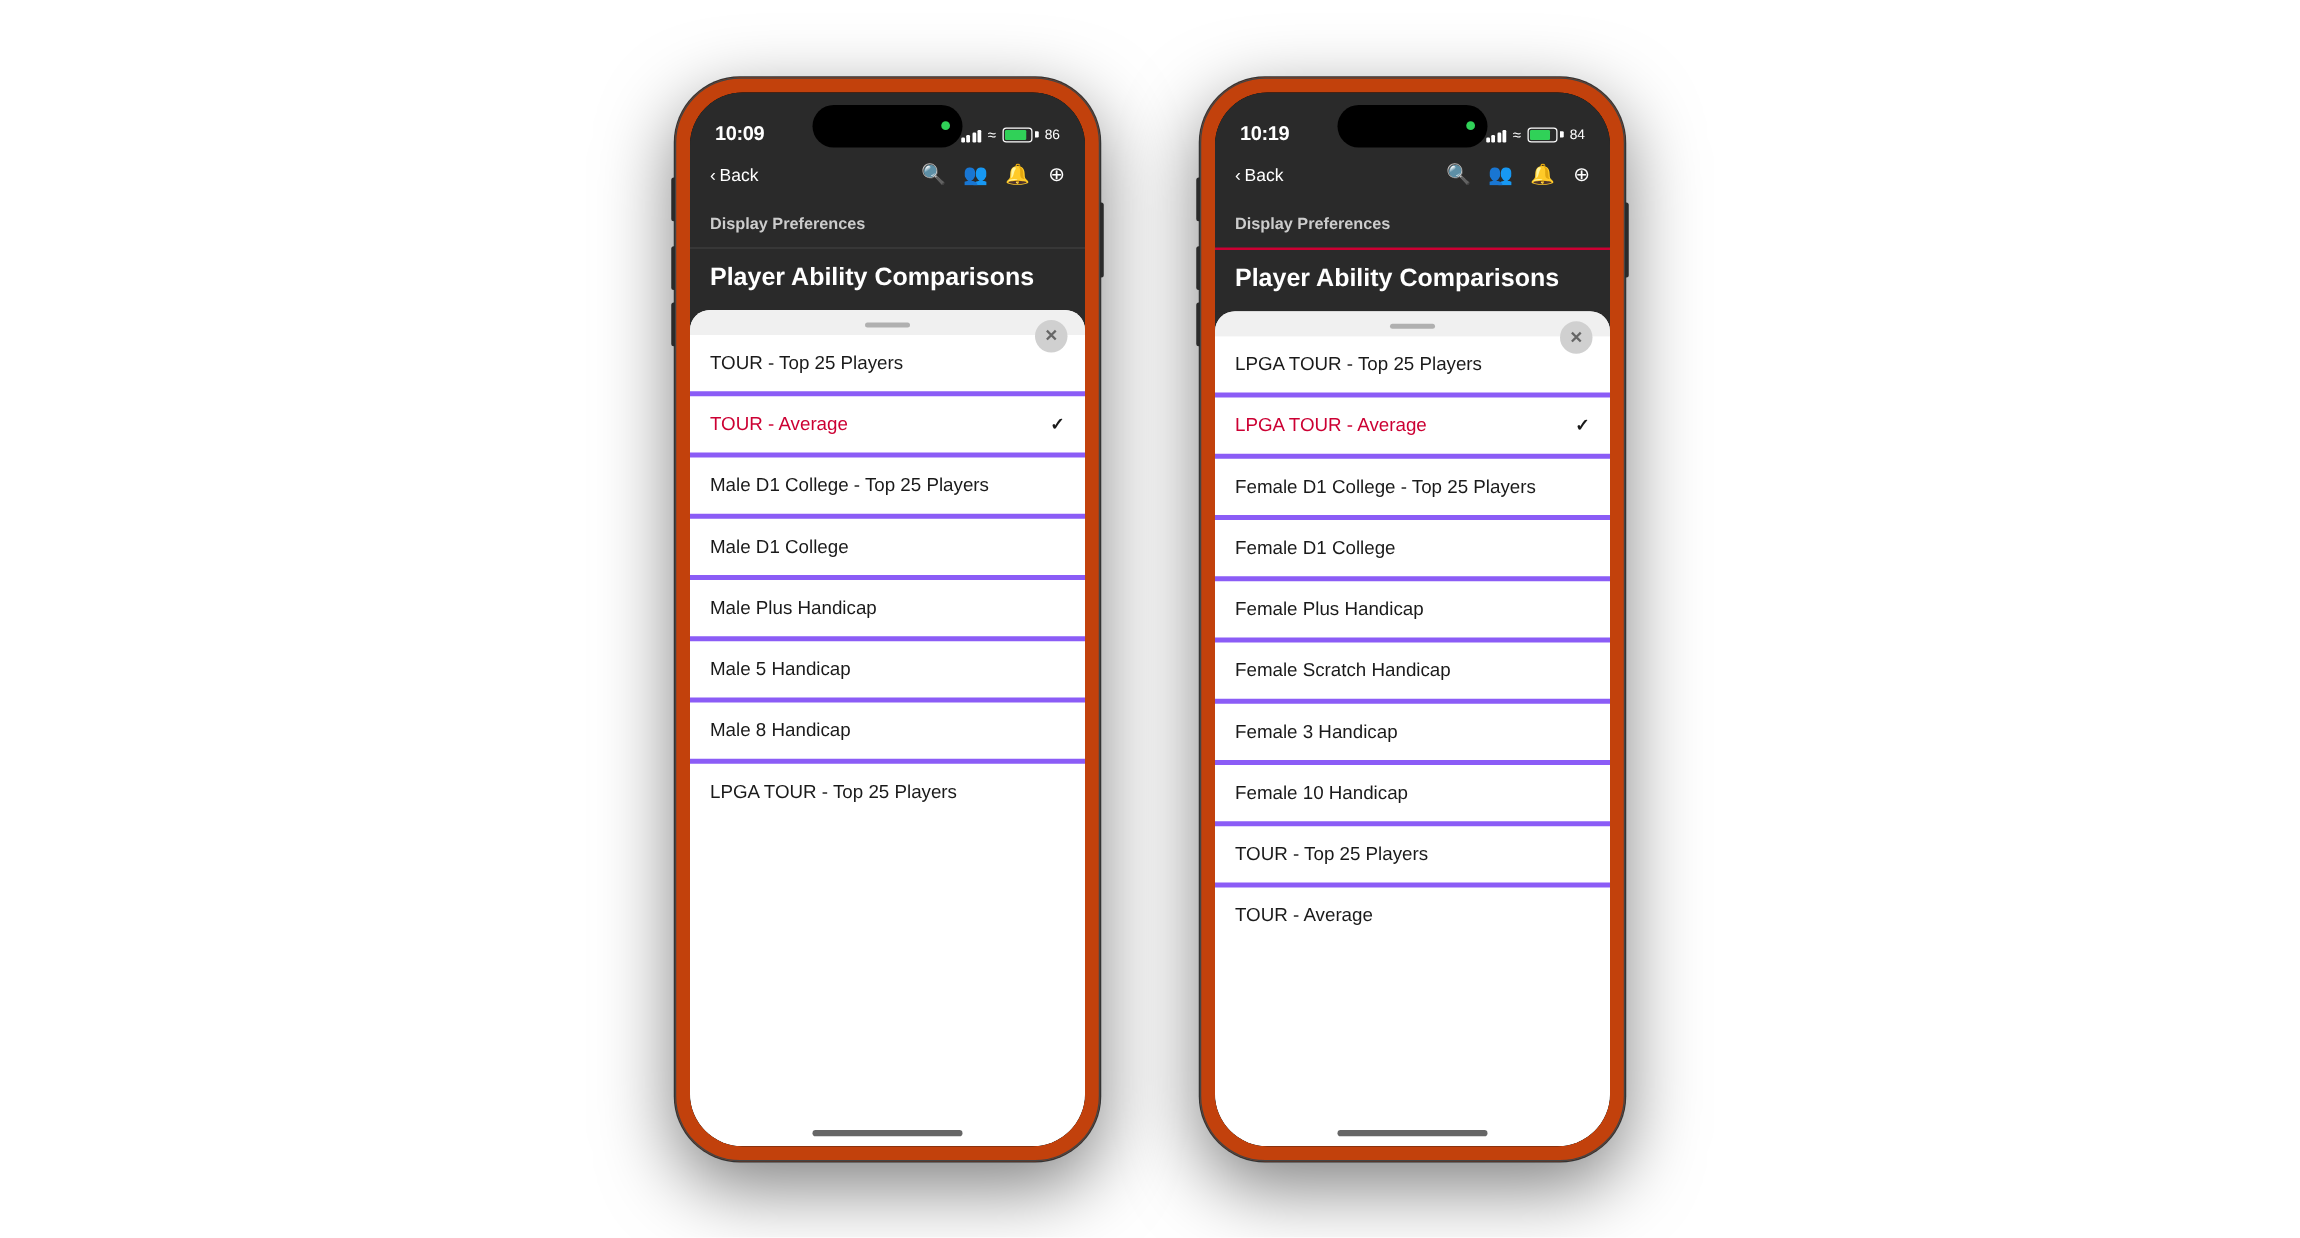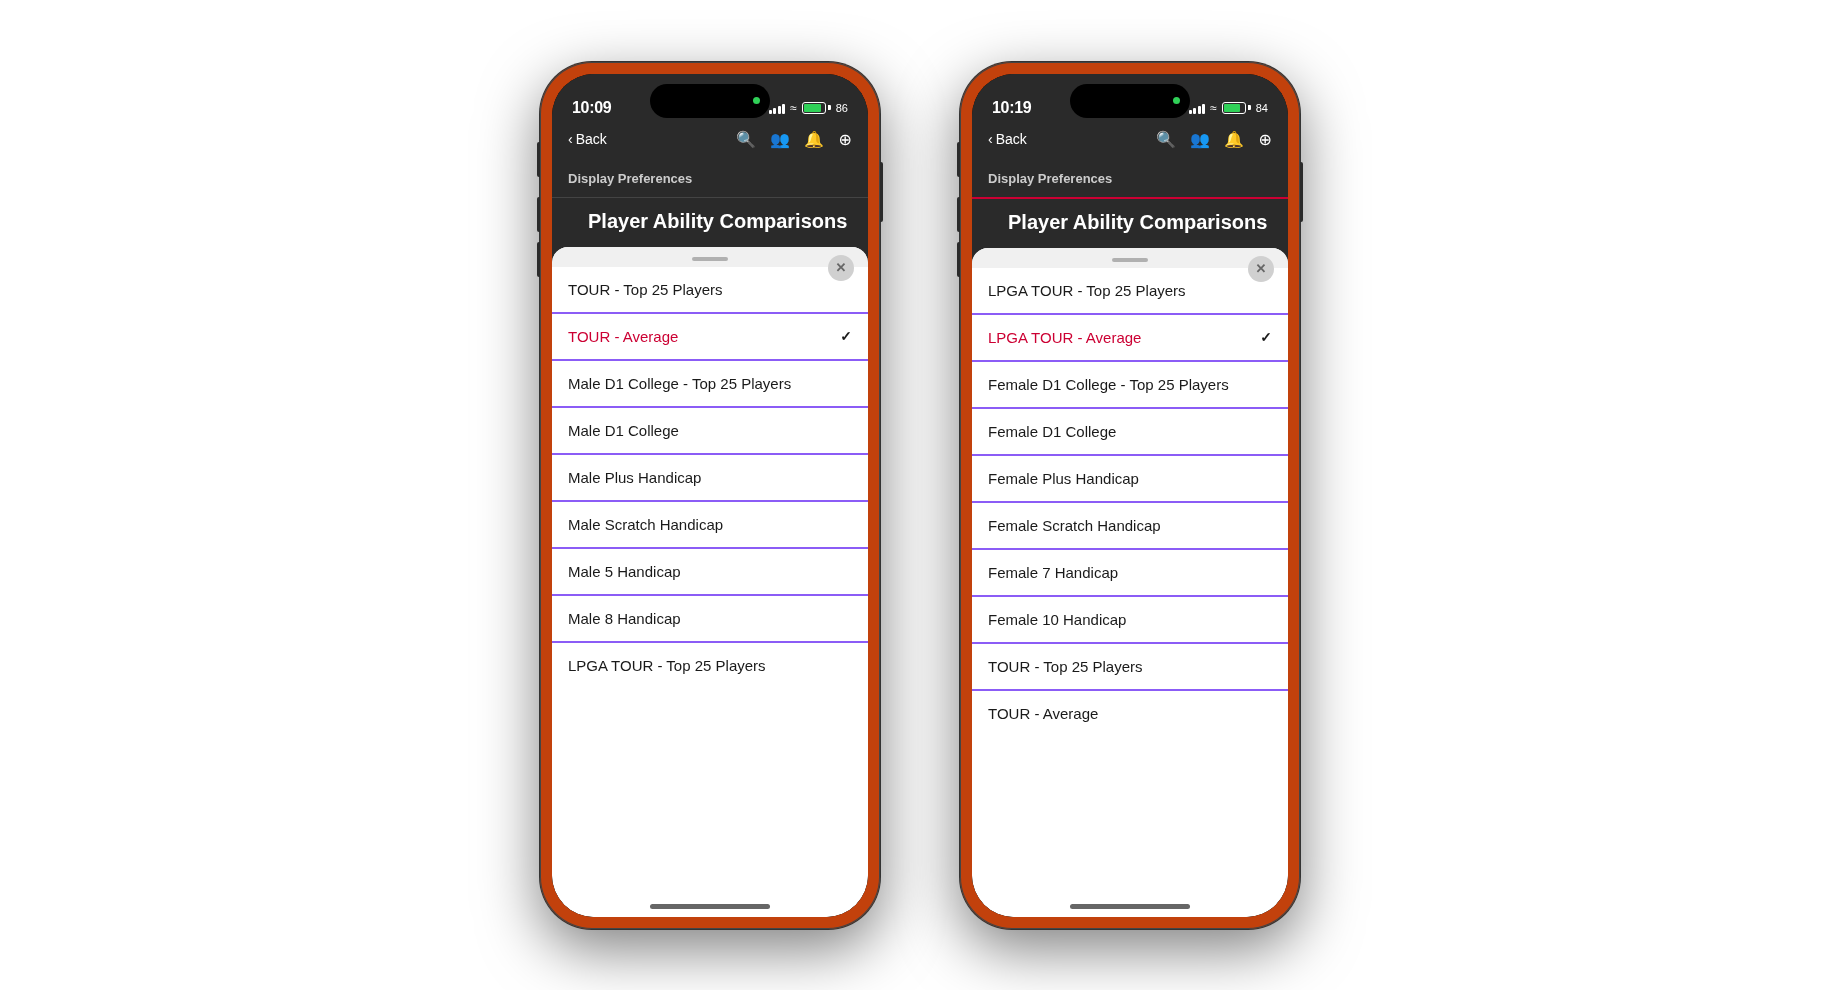--- a/index.html
+++ b/index.html
@@ -205,21 +205,20 @@
       font-weight: 700;
     }
 
     .display-prefs-header.with-underline {
       border-bottom: 2px solid #cc0033;
     }
 
     .section-header {
       background: #2a2a2a;
       padding: 12px 16px 14px;
-      margin-left: 20px;
     }
 
     .section-title {
       color: #fff;
       font-size: 20px;
       font-weight: 700;
     }
 
     
     .bottom-sheet {
@@ -266,21 +265,21 @@
       flex: 1;
       background: #fff;
       overflow-y: auto;
     }
 
     .sheet-item {
       padding: 14px 16px;
       display: flex;
       align-items: center;
       justify-content: space-between;
-      border-bottom: 2px solid #8b5cf6;
+      border-bottom: 4px solid #8b5cf6;
     }
 
     .sheet-item:last-child {
       border-bottom: none;
     }
 
     .sheet-item-text {
       font-size: 15px;
       color: #1a1a1a;
       font-weight: 400;
@@ -406,23 +405,20 @@
               <div class="sheet-item">
                 <span class="sheet-item-text">Male D1 College - Top 25 Players</span>
               </div>
               <div class="sheet-item">
                 <span class="sheet-item-text">Male D1 College</span>
               </div>
               <div class="sheet-item">
                 <span class="sheet-item-text">Male Plus Handicap</span>
               </div>
               <div class="sheet-item">
-                <span class="sheet-item-text">Male Scratch Handicap</span>
-              </div>
-              <div class="sheet-item">
                 <span class="sheet-item-text">Male 5 Handicap</span>
               </div>
               <div class="sheet-item">
                 <span class="sheet-item-text">Male 8 Handicap</span>
               </div>
               <div class="sheet-item">
                 <span class="sheet-item-text">LPGA TOUR - Top 25 Players</span>
               </div>
             </div>
         </div>
@@ -502,21 +498,21 @@
               <div class="sheet-item">
                 <span class="sheet-item-text">Female D1 College</span>
               </div>
               <div class="sheet-item">
                 <span class="sheet-item-text">Female Plus Handicap</span>
               </div>
               <div class="sheet-item">
                 <span class="sheet-item-text">Female Scratch Handicap</span>
               </div>
               <div class="sheet-item">
-                <span class="sheet-item-text">Female 7 Handicap</span>
+                <span class="sheet-item-text">Female 3 Handicap</span>
               </div>
               <div class="sheet-item">
                 <span class="sheet-item-text">Female 10 Handicap</span>
               </div>
               <div class="sheet-item">
                 <span class="sheet-item-text">TOUR - Top 25 Players</span>
               </div>
               <div class="sheet-item">
                 <span class="sheet-item-text">TOUR - Average</span>
               </div>

